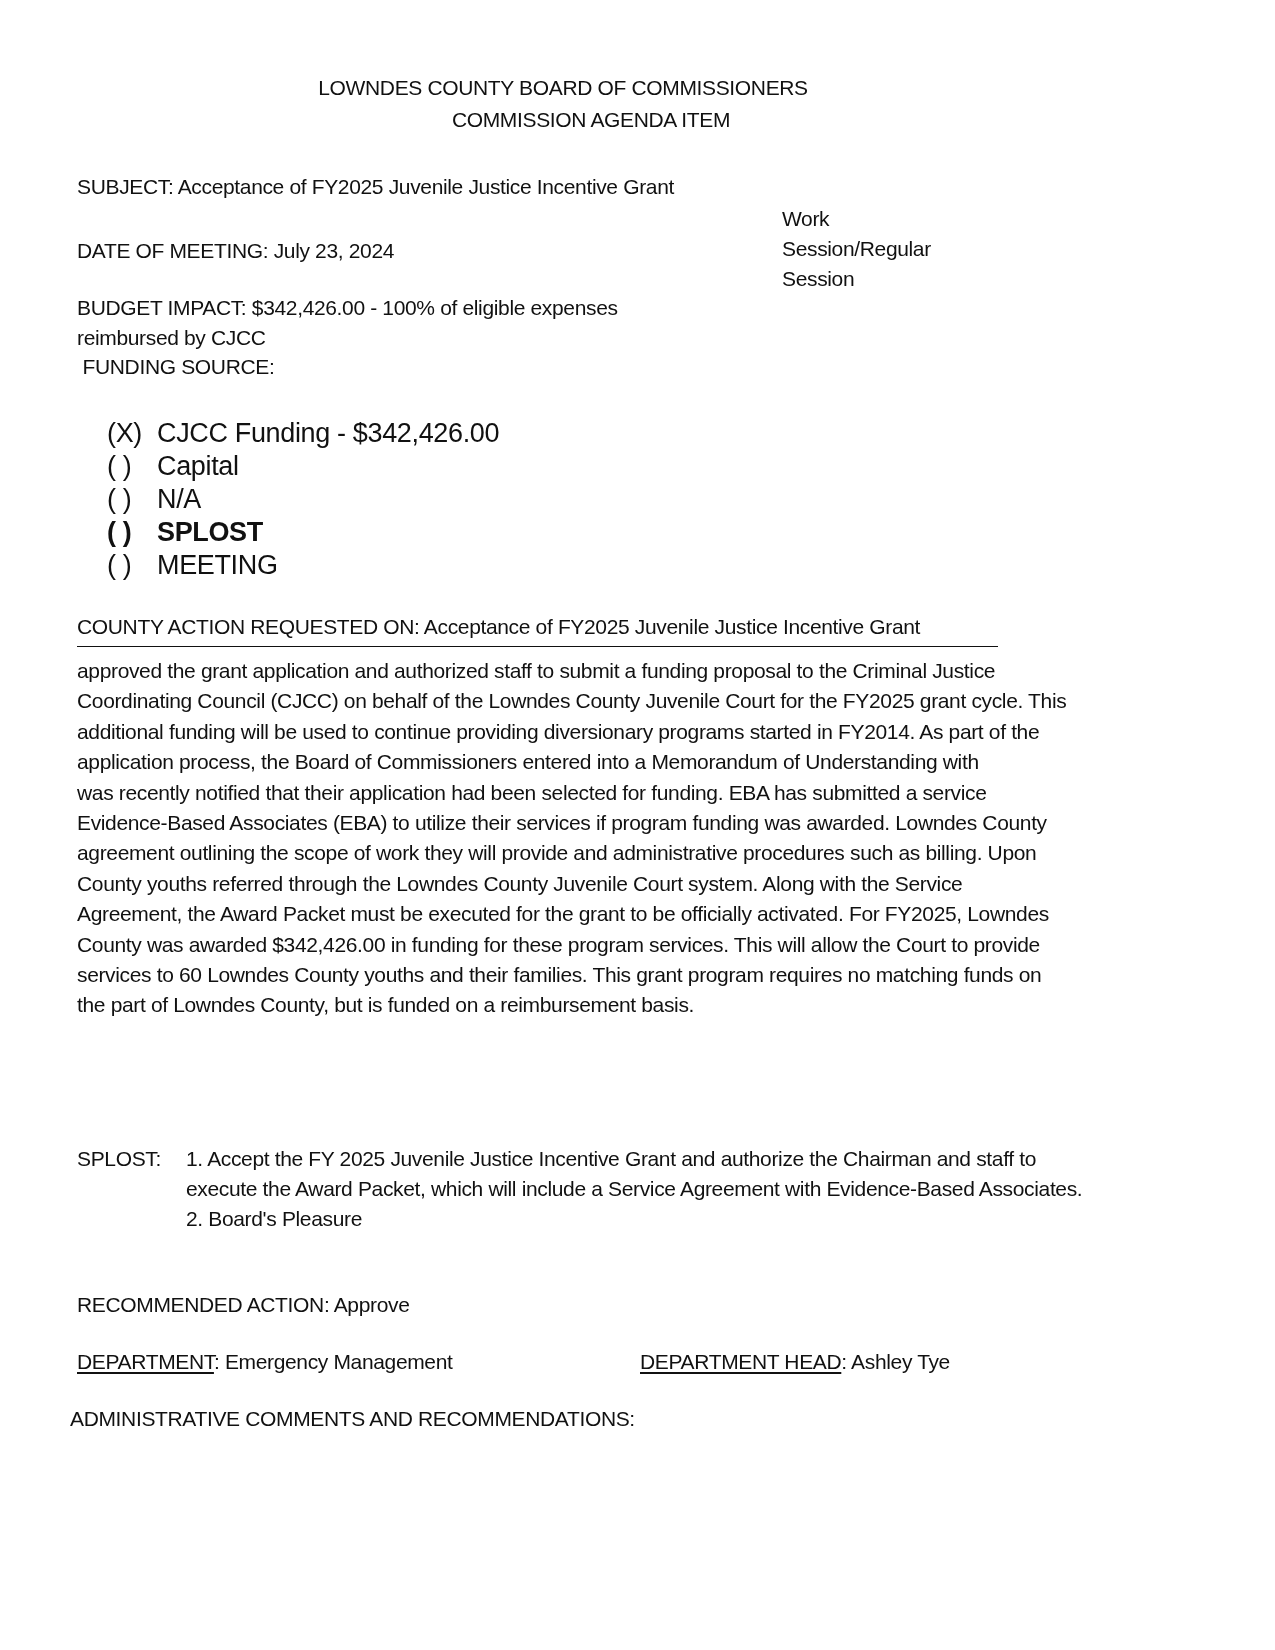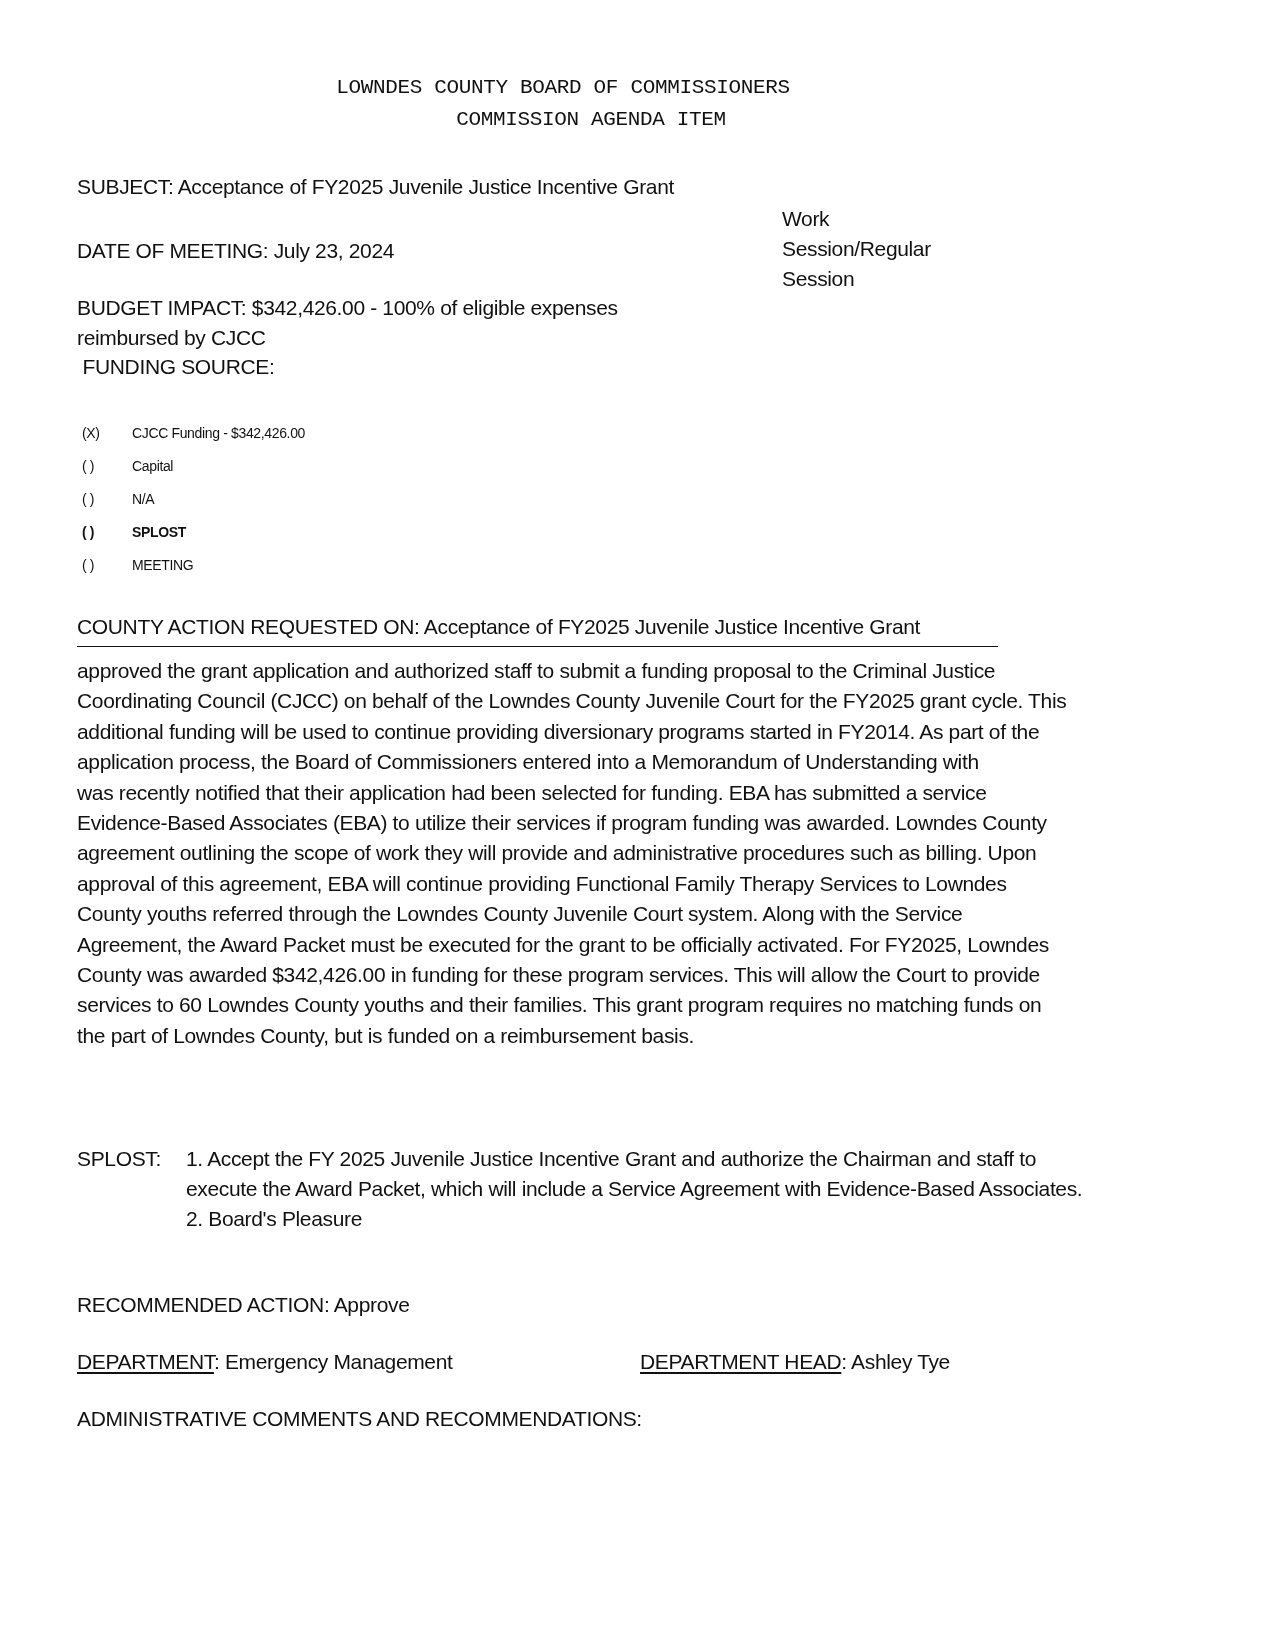--- a/index.html
+++ b/index.html
@@ -1,24 +1,24 @@
 <!DOCTYPE html>
 <html><head>
 <meta charset="utf-8">
 <style>
   html, body { margin: 0; padding: 0; background: #ffffff; }
   body { width: 1275px; height: 1650px; position: relative; overflow: hidden;
          font-family: "Liberation Sans", sans-serif; color: #111; }
   .t { position: absolute; white-space: nowrap; font-size: 21px; line-height: 30px; letter-spacing: -0.35px; }
-  .center { left: 0; width: 1126px; text-align: center; font-family: Liberation Mono, monospace; }
+  .center { left: 0; width: 1126px; text-align: center; }
   .para { position: absolute; left: 77px; width: 1110px; font-size: 21px; line-height: 30.4px; letter-spacing: -0.35px; }
   .para div { white-space: nowrap; }
   .u { text-decoration: underline; text-underline-offset: 3px; }
   .rule { position: absolute; left: 77px; top: 646px; width: 921px; height: 1px; background: #111; }
-  .fs-row { position: absolute; left: 82px; font-size: 14px; line-height: 30px; letter-spacing: -0.35px; white-space: nowrap; }
+  .fs-row { position: absolute; left: 107px; font-size: 27px; line-height: 30px; letter-spacing: -0.35px; white-space: nowrap; }
   .fs-mark { display: inline-block; width: 50px; }
 </style>
 </head>
 <body>
 
 <div>
 
   <div class="t center" style="top:73px;">LOWNDES COUNTY BOARD OF COMMISSIONERS</div>
   <div class="t center" style="top:105px;margin-left:28px;">COMMISSION AGENDA ITEM</div>
 
@@ -56,21 +56,20 @@
   <div class="rule"></div>
 
   <div class="para" style="top:656px;">
     <div>approved the grant application and authorized staff to submit a funding proposal to the Criminal Justice</div>
     <div>Coordinating Council (CJCC) on behalf of the Lowndes County Juvenile Court for the FY2025 grant cycle. This</div>
     <div>additional funding will be used to continue providing diversionary programs started in FY2014. As part of the</div>
     <div>application process, the Board of Commissioners entered into a Memorandum of Understanding with</div>
     <div>was recently notified that their application had been selected for funding. EBA has submitted a service</div>
     <div>Evidence-Based Associates (EBA) to utilize their services if program funding was awarded. Lowndes County</div>
     <div>agreement outlining the scope of work they will provide and administrative procedures such as billing. Upon</div>
-    <div>approval of this agreement, EBA will continue providing Functional Family Therapy Services to Lowndes</div>
     <div>County youths referred through the Lowndes County Juvenile Court system. Along with the Service</div>
     <div>Agreement, the Award Packet must be executed for the grant to be officially activated. For FY2025, Lowndes</div>
     <div>County was awarded $342,426.00 in funding for these program services. This will allow the Court to provide</div>
     <div>services to 60 Lowndes County youths and their families. This grant program requires no matching funds on</div>
     <div>the part of Lowndes County, but is funded on a reimbursement basis.</div>
   </div>
 
   <div class="t" style="left:77px; top:1144px;">SPLOST:</div>
   <div class="t" style="left:186px; top:1144px;">1. Accept the FY 2025 Juvenile Justice Incentive Grant and authorize the Chairman and staff to</div>
   <div class="t" style="left:186px; top:1174px;">execute the Award Packet, which will include a Service Agreement with Evidence-Based Associates.</div>
@@ -78,14 +77,14 @@
 
   <div class="t" style="left:77px; top:1290px;">RECOMMENDED ACTION: Approve</div>
 
   <div class="t" style="left:77px; top:1347px;">
     <span class="u">DEPARTMENT</span><span>: Emergency Management</span>
   </div>
   <div class="t" style="left:640px; top:1347px;">
     <span class="u">DEPARTMENT HEAD</span><span>: Ashley Tye</span>
   </div>
 
-  <div class="t" style="left:77px; top:1404px;text-align:center;">ADMINISTRATIVE COMMENTS AND RECOMMENDATIONS:</div>
+  <div class="t" style="left:70px; top:1404px;text-align:center;">ADMINISTRATIVE COMMENTS AND RECOMMENDATIONS:</div>
 </div>
 
 </body></html>

